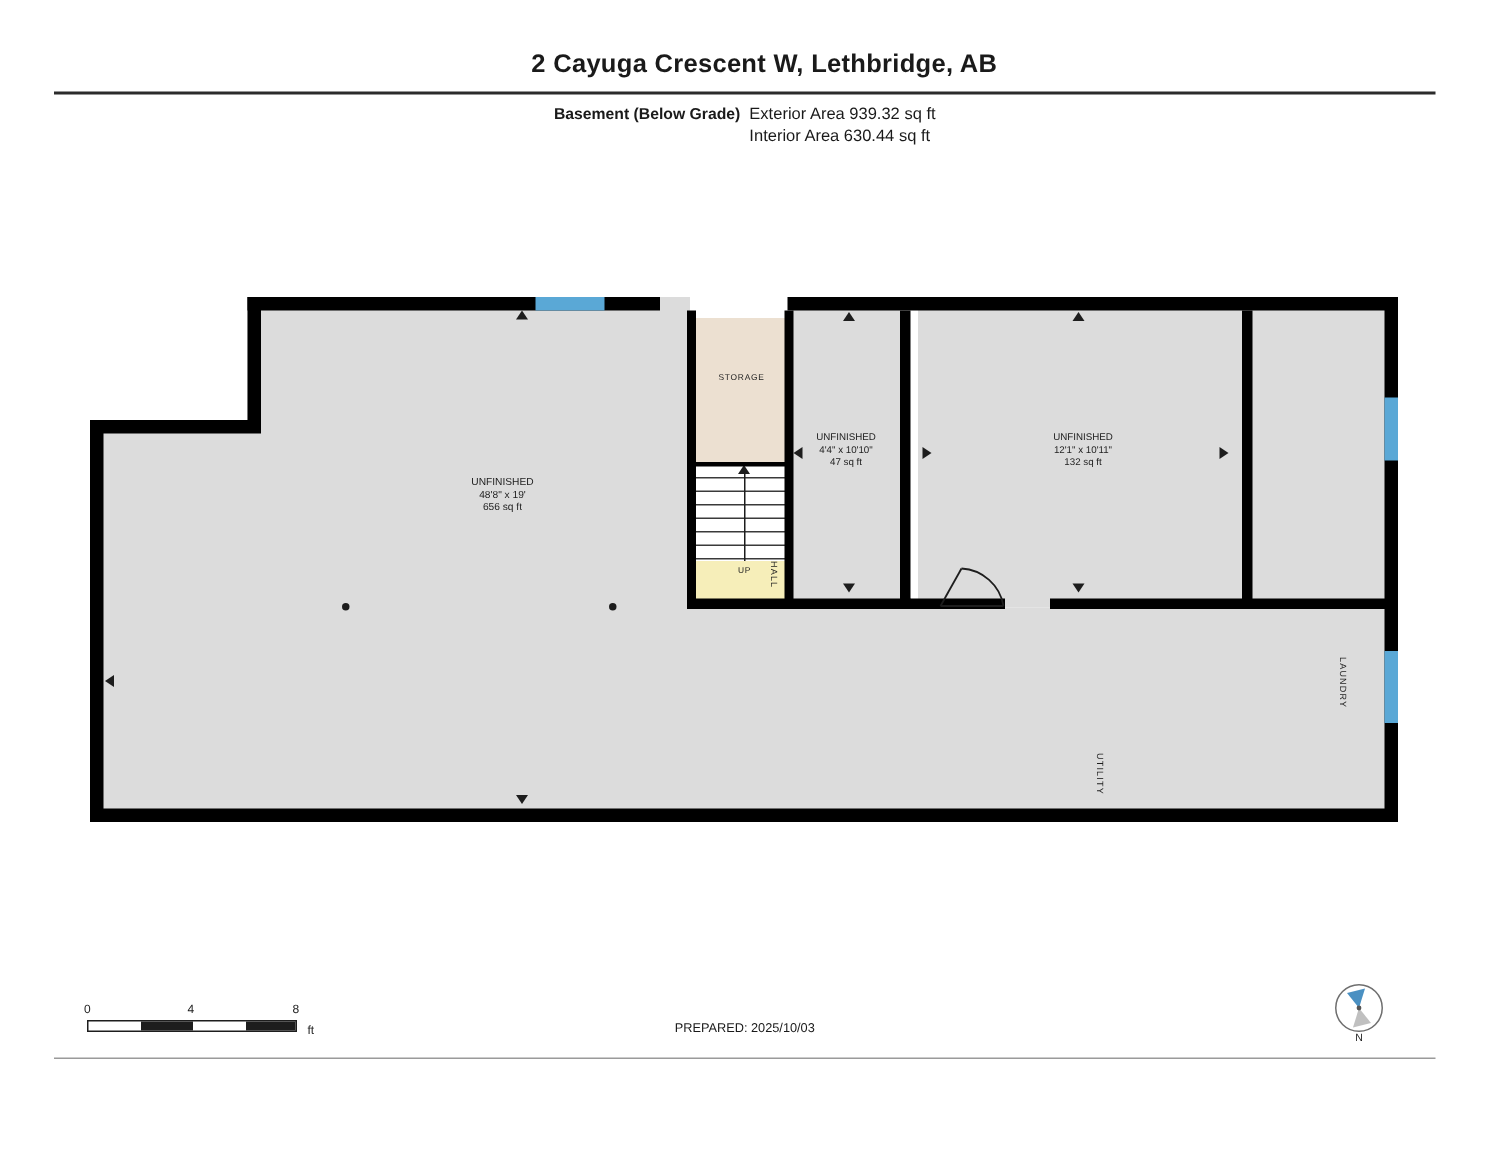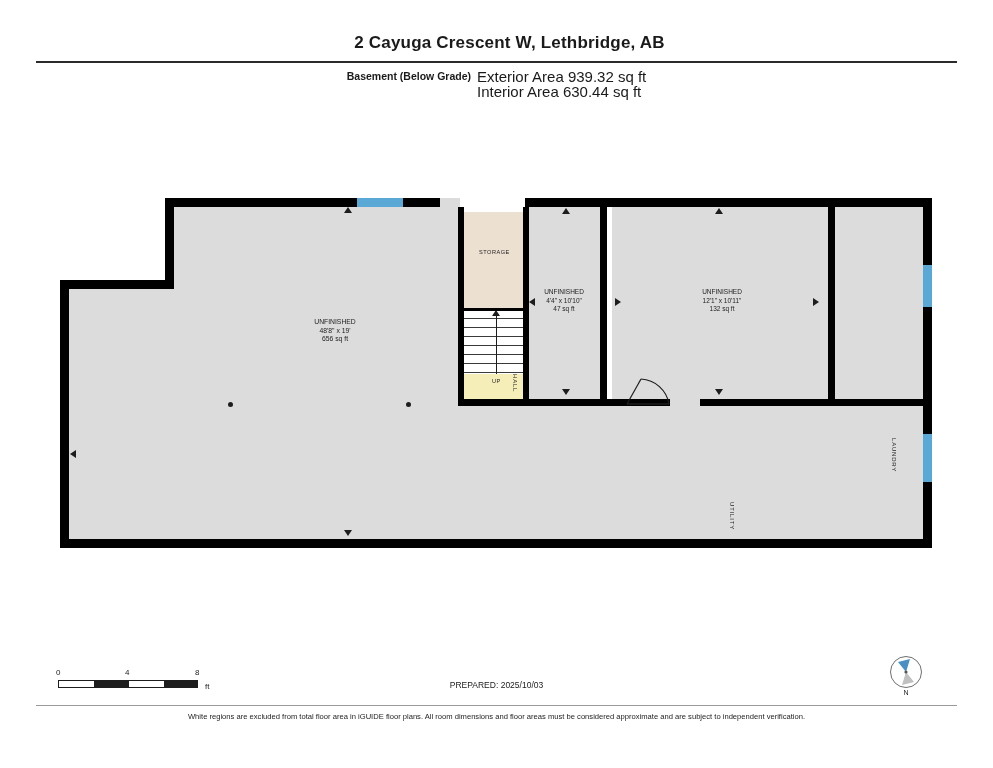--- a/index.html
+++ b/index.html
@@ -52,21 +52,21 @@
     display: flex;
     align-items: flex-start;
     gap: 6px;
   }
   .level-name {
     font-size: 10.5px;
     font-weight: bold;
     padding-top: 1px;
   }
   .areas {
-    font-size: 15px;
+    font-size: 11px;
     line-height: 15px;
   }
 
   
   #plan {
     position: absolute;
     left: 0;
     top: 0;
     width: 993px;
     height: 768px;
@@ -358,14 +358,13 @@
     <div class="ring"></div>
     <svg width="40" height="34" viewBox="0 0 40 34" style="position:absolute;left:0;top:0;">
       <polygon points="20,16 12,6 24,3" fill="#4a90c2"></polygon>
       <polygon points="20,16 28,26 16,29" fill="#c0c0c0"></polygon>
       <circle cx="20" cy="16" r="1.6" fill="#555555"></circle>
     </svg>
     <div class="n-label">N</div>
   </div>
 
   <div id="disclaimer-rule"></div>
-  <div id="disclaimer">White regions are excluded from total floor area in iGUIDE floor plans. All room dimensions and floor areas must be considered approximate and are subject to independent verification.</div>
 </div>
 
 </body></html>

